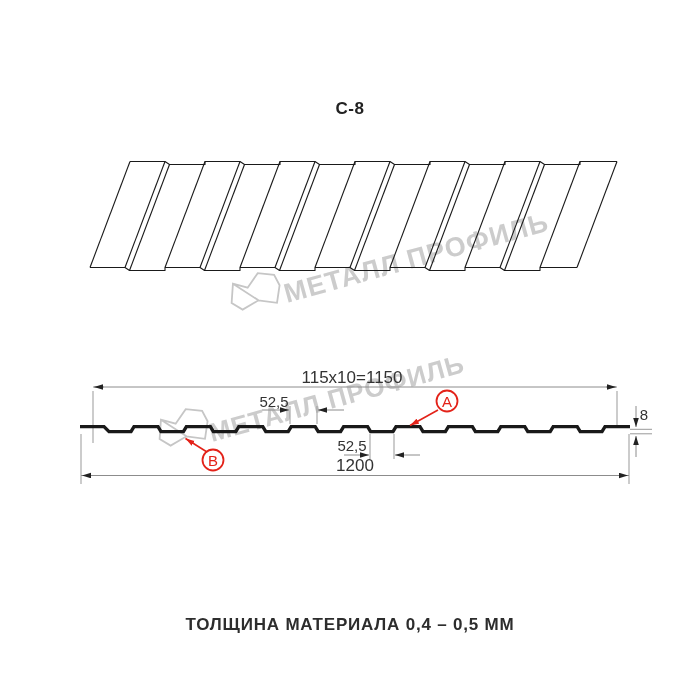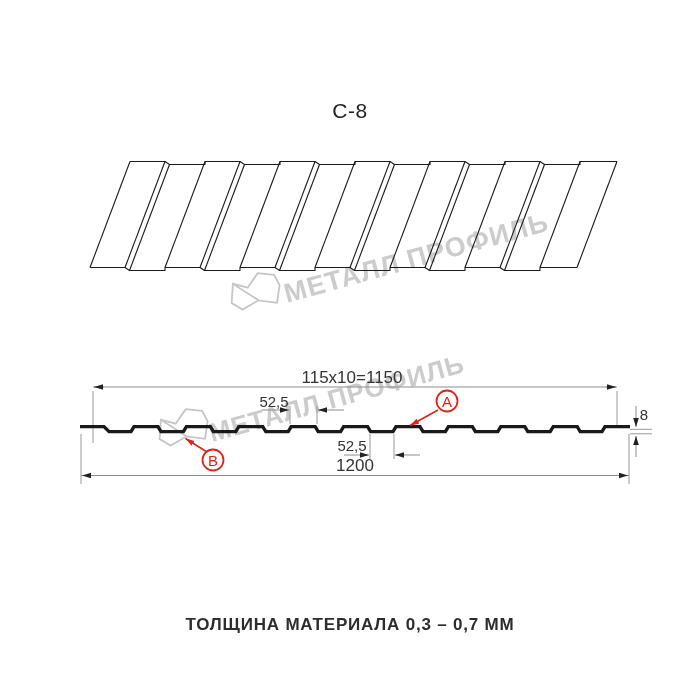--- a/index.html
+++ b/index.html
@@ -1,21 +1,21 @@
 <!DOCTYPE html>
 <html><head>
 <meta charset="utf-8">
 <style>
   html,body{margin:0;padding:0;background:#fff;}
   #stage{position:relative;width:700px;height:700px;background:#ffffff;overflow:hidden;
          font-family:"Liberation Sans",sans-serif;}
   .title{position:absolute;left:0;top:57px;width:700px;text-align:center;
          font-size:36px;font-weight:bold;letter-spacing:1.5px;color:#161616;}
   .subtitle{position:absolute;left:0;top:99px;width:700px;text-align:center;
-         font-size:21px;font-weight:400;letter-spacing:.5px;color:#222;}
+         font-size:17px;font-weight:700;letter-spacing:.5px;color:#222;}
   .footer-note{position:absolute;left:0;top:615px;width:700px;text-align:center;
          font-size:17px;font-weight:600;letter-spacing:.8px;color:#2d2d2d;}
   svg{position:absolute;left:0;top:0;}
   .dimtext{font-size:15px;fill:#333;}
   .dimtext-lg{font-size:17px;fill:#333;}
   .wmtext{font-weight:bold;letter-spacing:1px;}
 </style>
 </head>
 <body>
 
@@ -110,14 +110,14 @@
         <line x1="438" y1="410" x2="410" y2="425.5" stroke="#e32219" stroke-width="1.6" marker-end="url(#arrRed)"></line>
         <circle cx="447" cy="401" r="10.5" fill="none" stroke="#e32219" stroke-width="1.8"></circle>
         <text x="447" y="406.5" text-anchor="middle" font-size="15" fill="#e32219">A</text>
         <line x1="207" y1="452" x2="185.5" y2="438.5" stroke="#e32219" stroke-width="1.6" marker-end="url(#arrRed)"></line>
         <circle cx="213" cy="460" r="10.5" fill="none" stroke="#e32219" stroke-width="1.8"></circle>
         <text x="213" y="465.5" text-anchor="middle" font-size="15" fill="#e32219">B</text>
       </g>
     </g>
   </svg>
 
-  <div class="footer-note">ТОЛЩИНА МАТЕРИАЛА 0,3 – 0,7 ММ</div>
+  <div class="footer-note">ТОЛЩИНА МАТЕРИАЛА 0,4 – 0,5 ММ</div>
 </div>
 
 </body></html>

